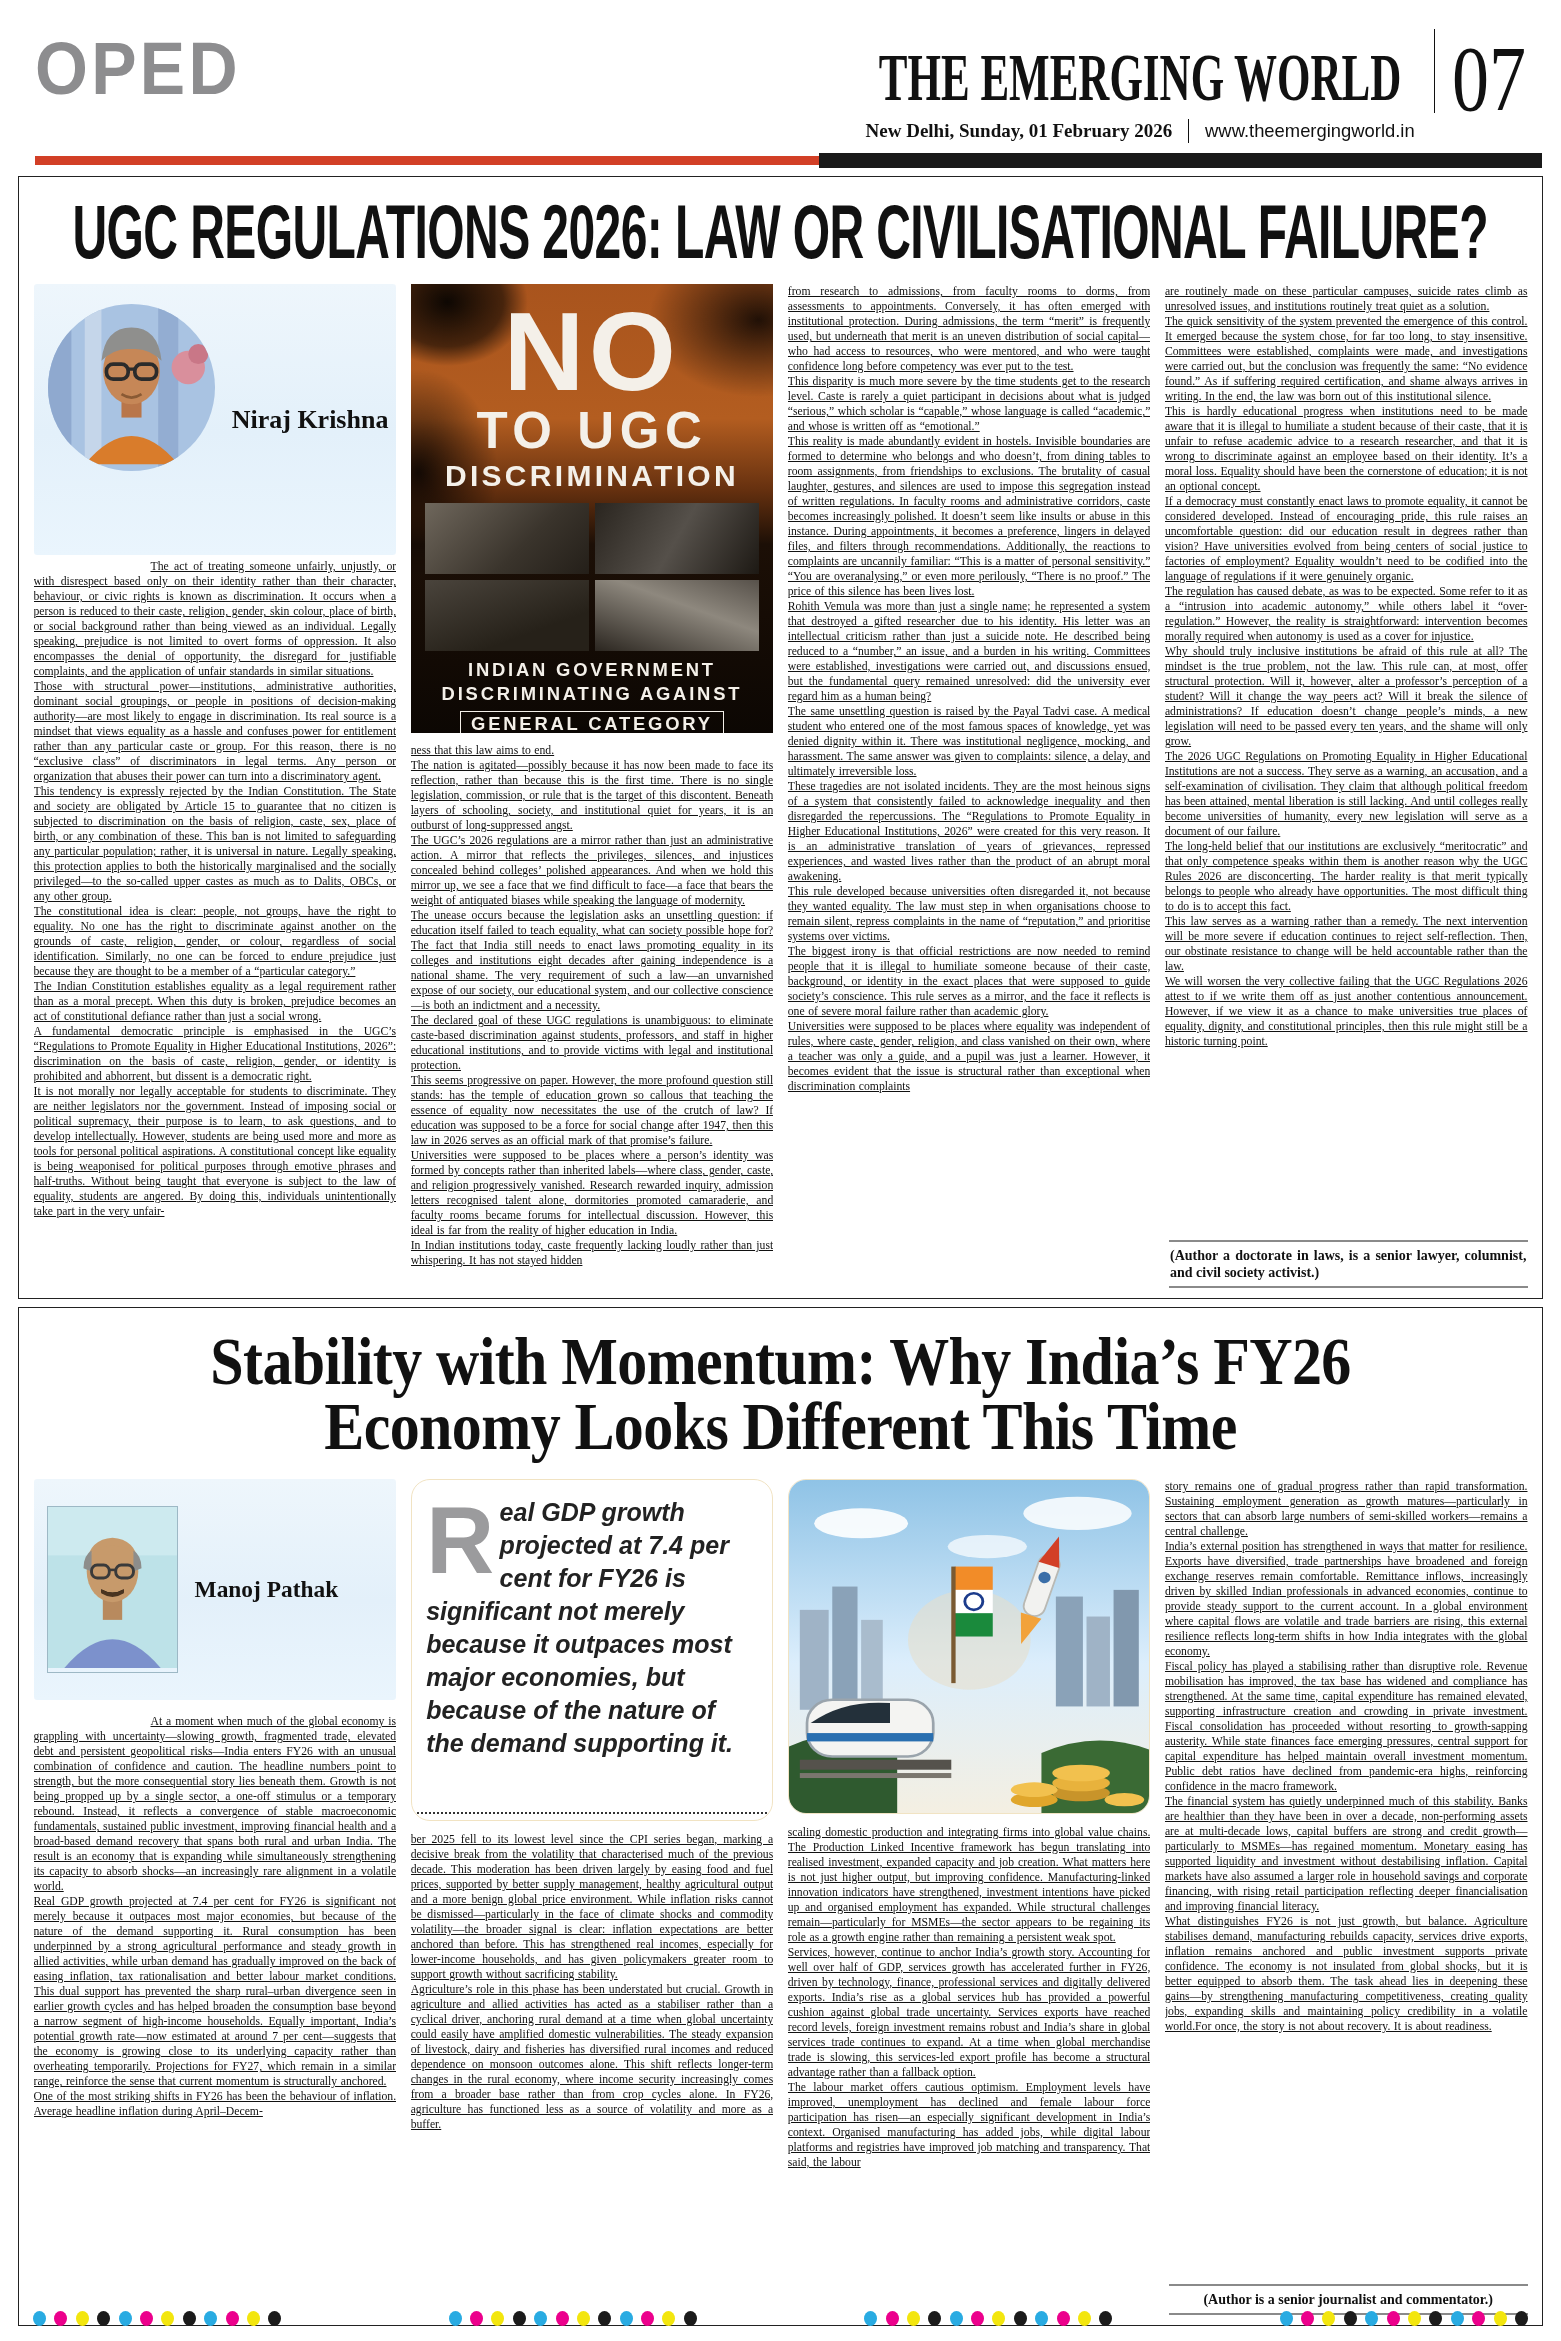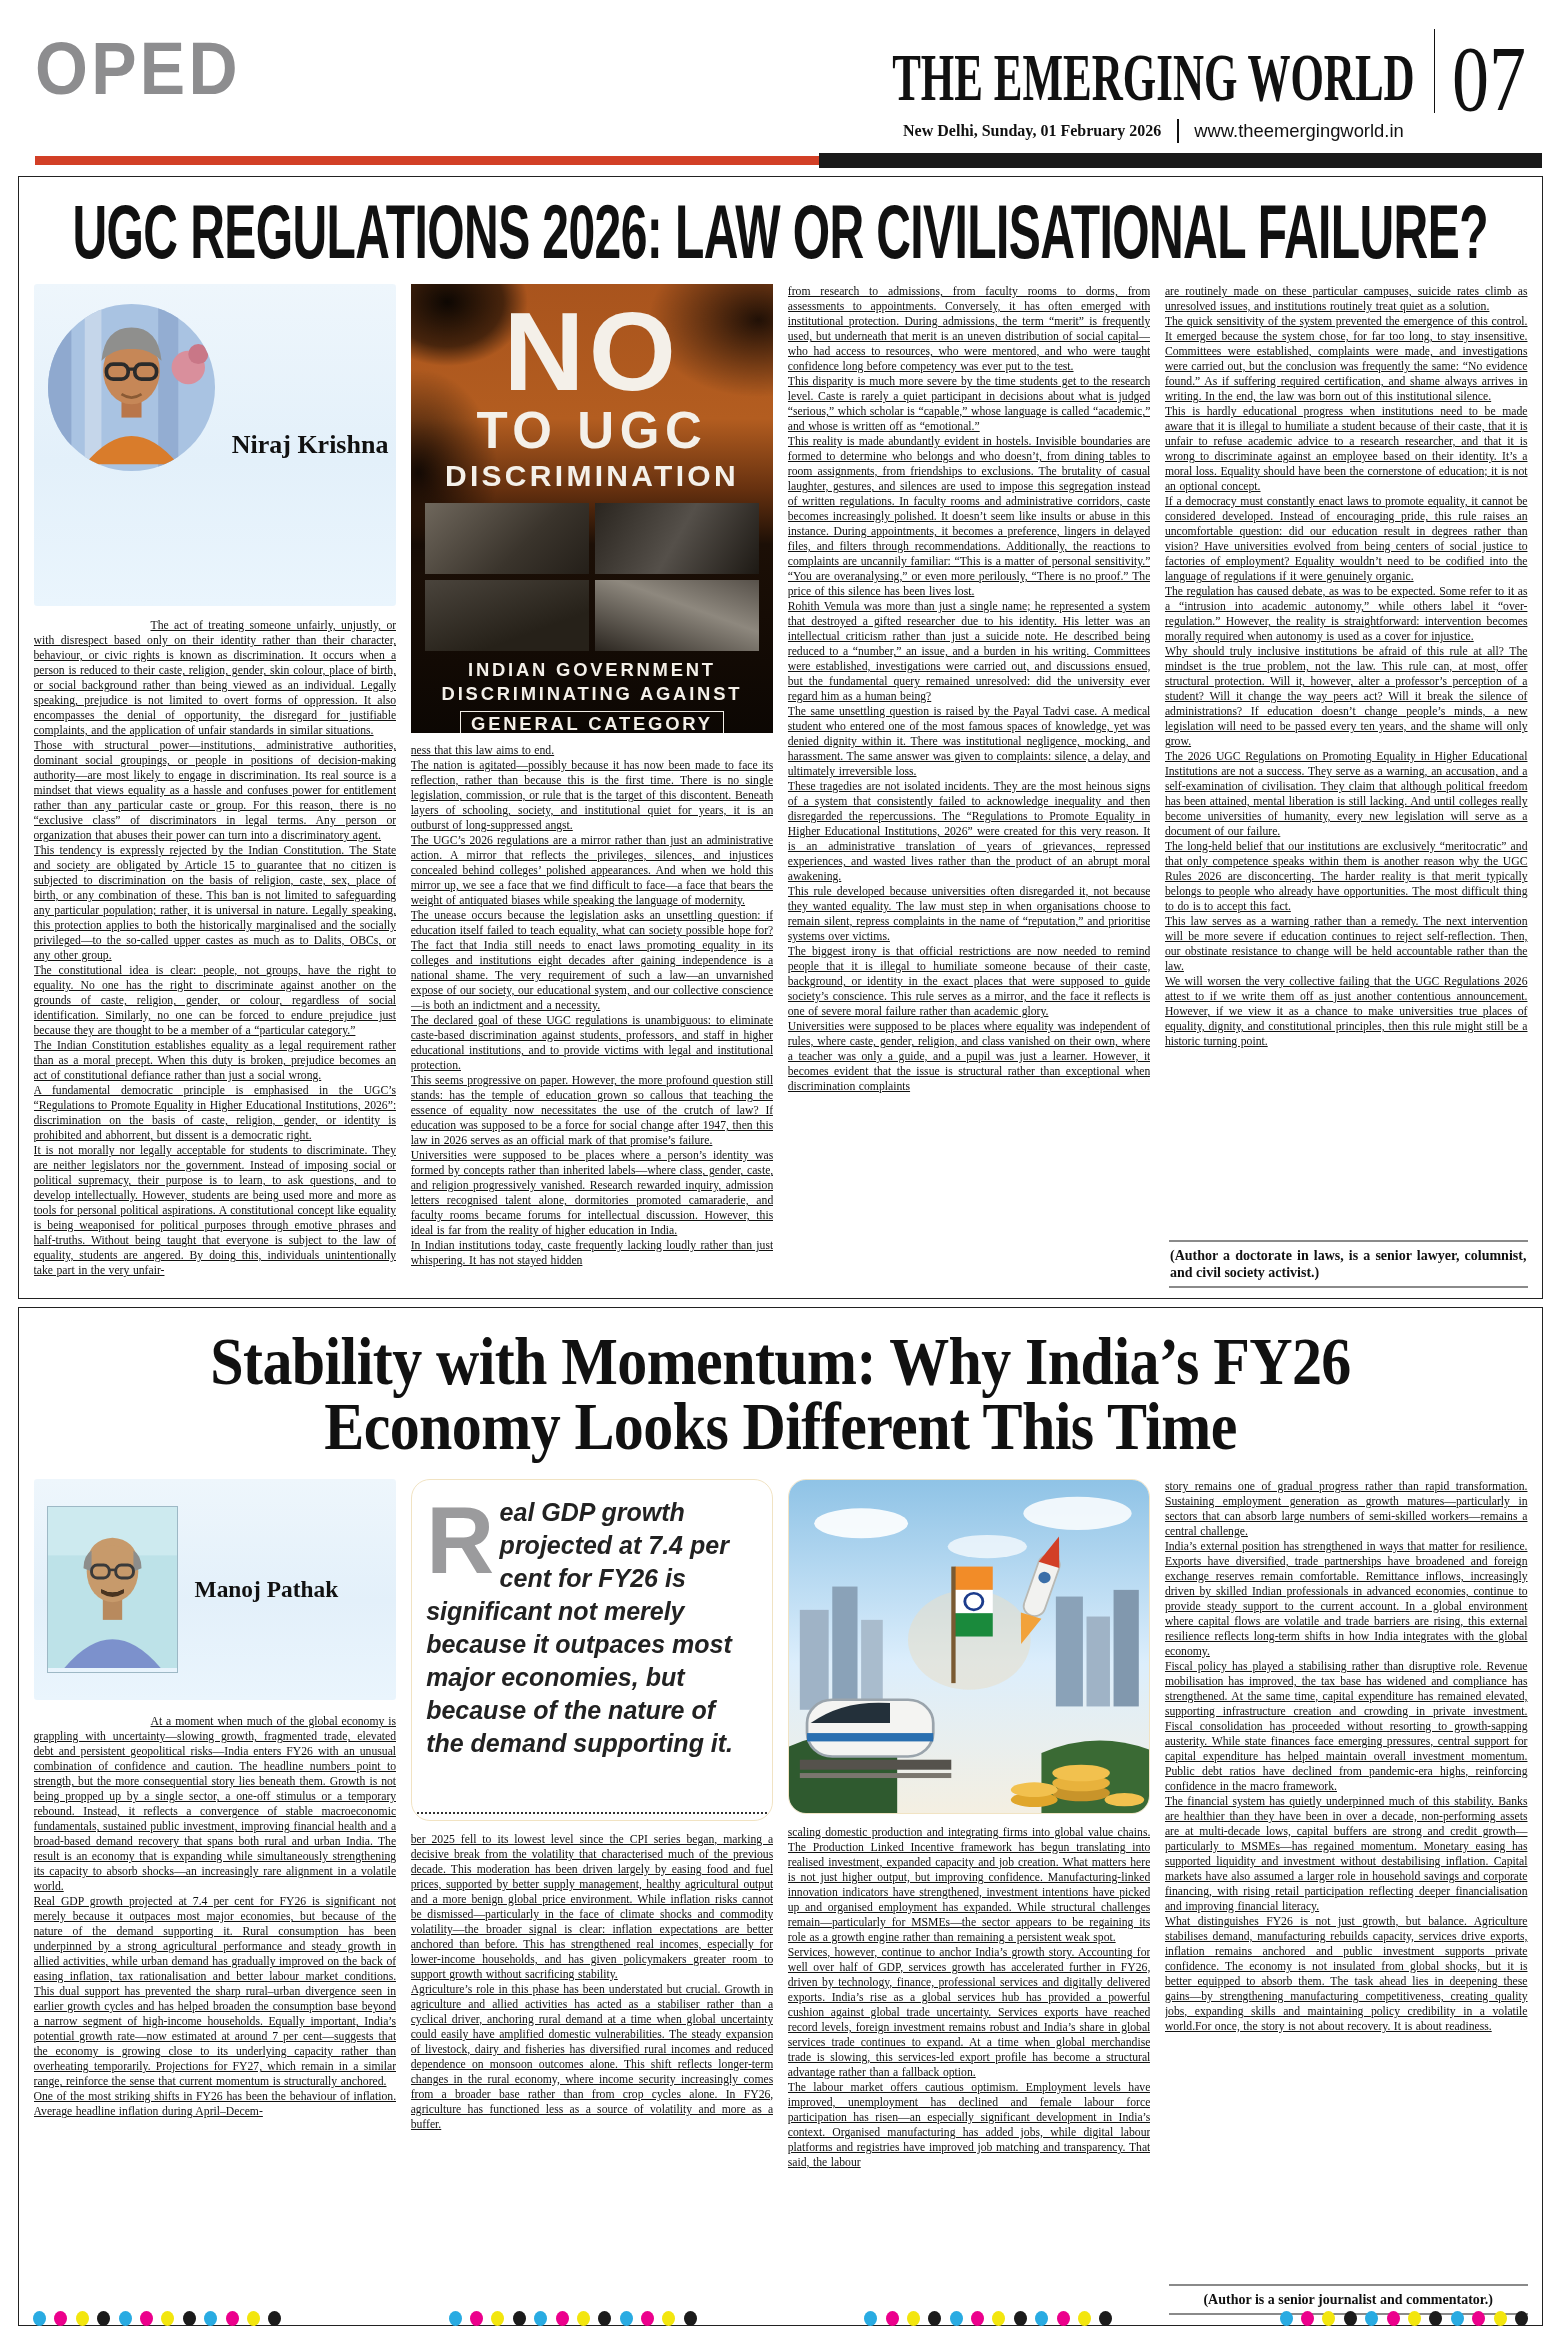--- a/index.html
+++ b/index.html
@@ -9,21 +9,21 @@
   
   .header { padding:21px 35px 0 35px; position:relative; height:168px; }
   .header-top { display:flex; align-items:flex-start; justify-content:space-between; }
   .oped { font-family:"Liberation Sans", sans-serif; font-weight:900; font-size:68px; color:#8d8d8f;
           letter-spacing:3.3px; line-height:1; display:inline-block; transform:scaleY(1.08); transform-origin:top left; margin-top:10px; }
   .masthead-block { text-align:center; margin-top:3.3px; flex:0 0 auto; display:flex; align-items:flex-start; }
   .masthead-inner { display:flex; flex-direction:column; align-items:center; }
   .masthead-title { font-family:"Liberation Serif", serif; font-weight:700; font-size:43px; white-space:nowrap;
                     display:inline-block; transform:scaleY(1.55); transform-origin:center top; letter-spacing:0px; margin-top:15.6px; }
   .masthead-sub { display:flex; align-items:center; gap:15.6px; margin-top:30px; }
-  .masthead-date { font-family:"Liberation Serif", serif; font-weight:700; font-size:16px; white-space:nowrap; }
+  .masthead-date { font-family:"Liberation Serif", serif; font-weight:700; font-size:19px; white-space:nowrap; }
   .sub-divider { width:1.7px; height:24.5px; background:#111; }
   .masthead-url { font-family:"Liberation Sans", sans-serif; font-size:18.4px; white-space:nowrap; }
   .pageno-wrap { display:flex; align-items:center; margin-left:19px; }
   .pageno-divider { width:1.7px; height:84px; background:#111; margin:4.5px 16.7px 0 0; }
   .page-number { font-family:"Liberation Serif", serif; font-weight:400; font-size:74px; line-height:1;
                  display:inline-block; transform:scaleY(1.25); transform-origin:center top; }
   .header-rule { position:absolute; left:35px; right:19px; bottom:0; display:flex; align-items:flex-end; }
   .rule-red { flex:0 0 52%; height:9px; background:#d23f26; margin-bottom:2.8px; }
   .rule-black { flex:1; height:15px; background:#191919; }
 
@@ -36,21 +36,21 @@
 
   .cols { display:grid; grid-template-columns:repeat(4,1fr); column-gap:14.5px; }
   .col { overflow:hidden; position:relative; }
   .a1 .col { height:1004px; }
   .col p { text-align:justify; font-size:11.7px; line-height:15px; hyphens:auto; -webkit-hyphens:auto; word-spacing:0.6px;text-decoration:underline; }
   .indent-first p:first-of-type { text-indent:117px; }
 
   
   .byline-card { background:linear-gradient(180deg,#eef6fc 0%, #e3f0fa 55%, #eaf5fd 100%); border-radius:3.3px;
                  display:flex; align-items:center; gap:16.7px; }
-  .a1 .byline-card { height:322px; margin-bottom:12px; padding:14.5px; }
+  .a1 .byline-card { height:271px; margin-bottom:4px; padding:14.5px; }
   .byline-name { font-family:"Liberation Serif", serif; font-weight:700; font-size:26px; white-space:nowrap; }
   .photo-oval { width:167px; height:167px; border-radius:50%; overflow:hidden; flex:0 0 auto; align-self:flex-start; margin-top:5.6px; }
   .a2 .byline-card { height:221px; margin-bottom:14.5px; padding:13.4px; }
   .photo-rect { width:131px; height:167px; overflow:hidden; flex:0 0 auto; border:0.6px solid #9db8c5; }
 
   
   .poster { height:449px; margin-bottom:10px; color:#f4f0e9; text-align:center; overflow:hidden;
     background:
       radial-gradient(ellipse 112px 89px at 10% 4%, rgba(5,3,1,.95), rgba(5,3,1,.6) 50%, transparent 72%),
       radial-gradient(ellipse 167px 117px at 96% 8%, rgba(8,4,2,.85), transparent 66%),

